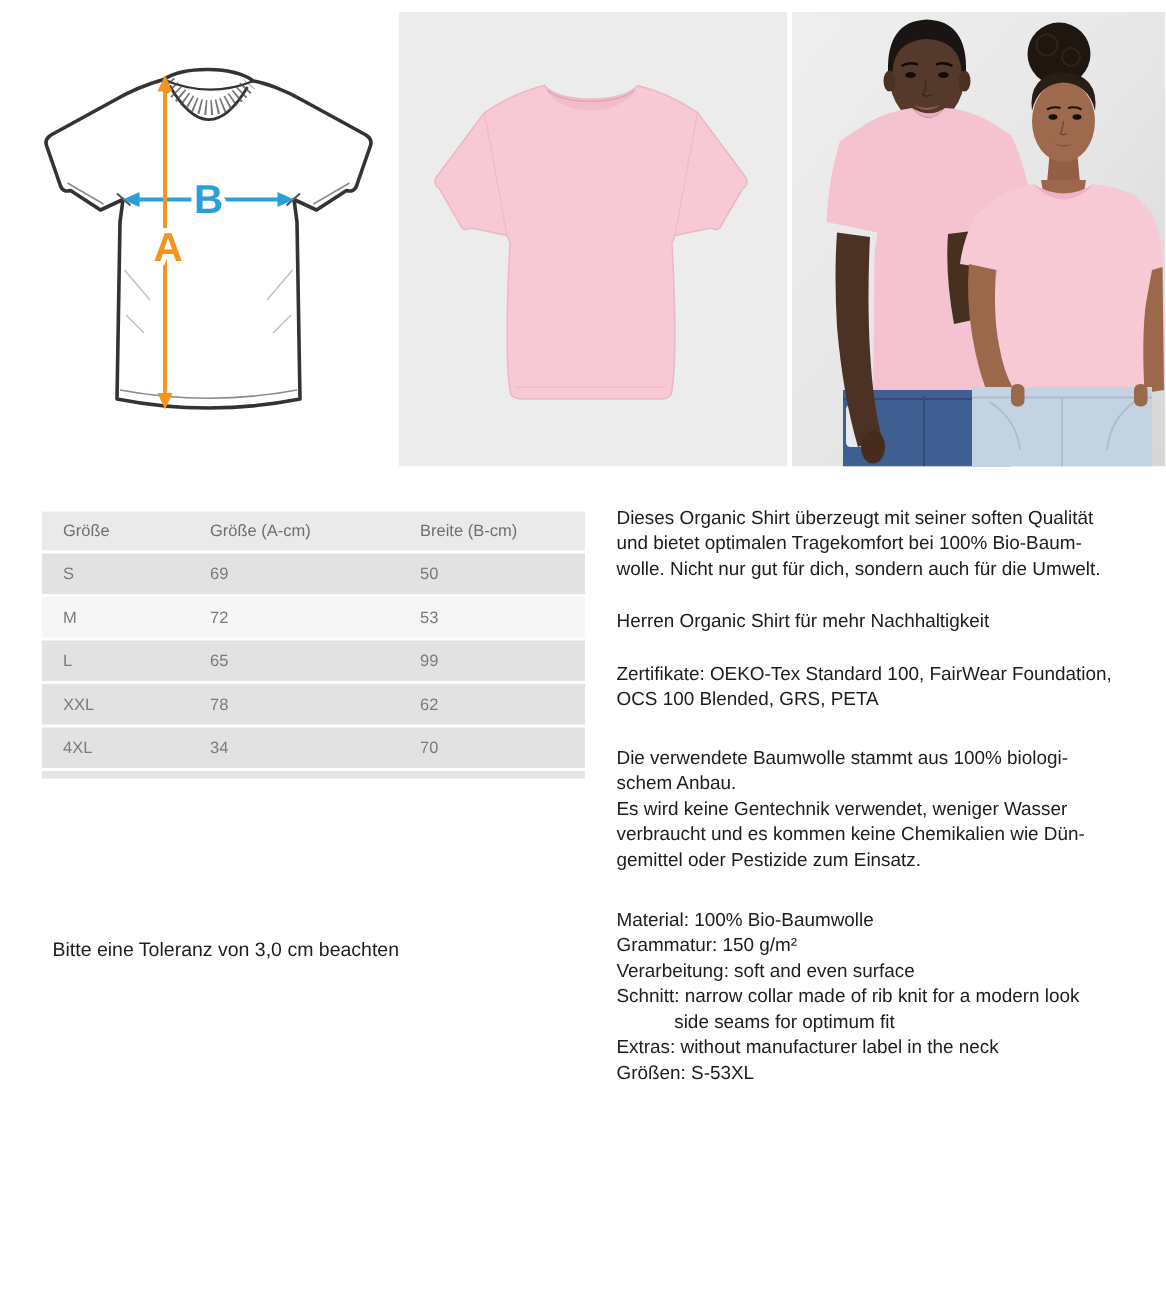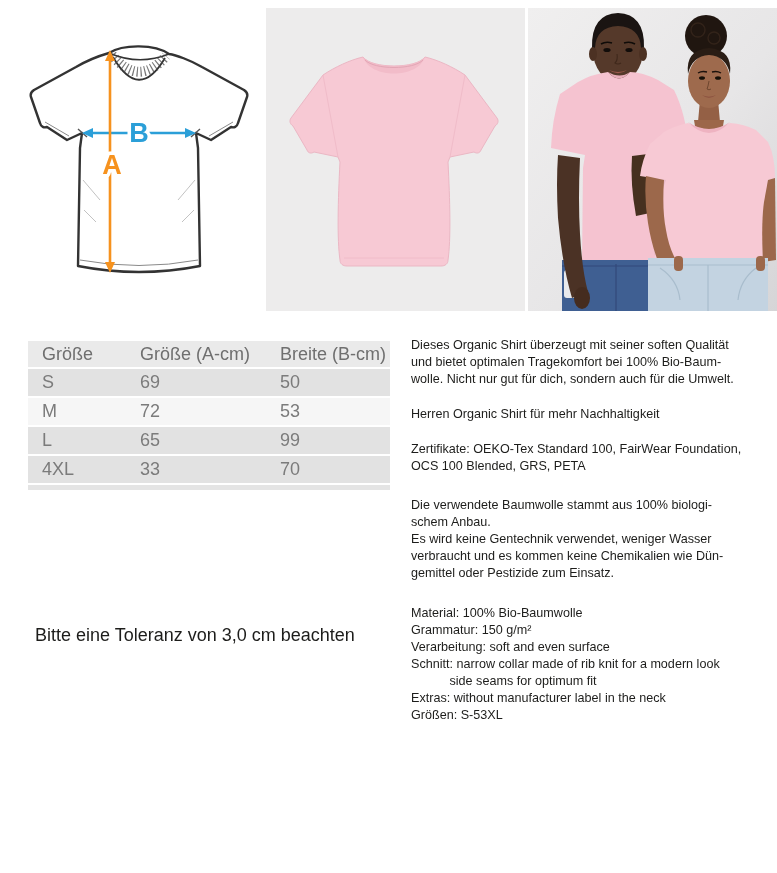--- a/index.html
+++ b/index.html
@@ -21,34 +21,34 @@
   .abs{position:absolute;}
   
   .diagram-box{left:20px;top:30px;width:230px;height:260px;}
   .product-photo{left:266px;top:8px;width:259px;height:303px;}
   .models-photo{left:528px;top:8px;width:249px;height:303px;}
   .diagram-box svg,.product-photo svg,.models-photo svg{display:block;width:100%;height:100%;}
   
   .table-wrap{left:28px;top:339px;width:362px;}
   table.size-table{
     border-collapse:separate;border-spacing:0 2px;width:362px;table-layout:fixed;
-    font-size:18px;color:var(--table-text);
+    font-size:11px;color:var(--table-text);
   }
   table.size-table th{
     background:var(--table-header-bg);font-weight:normal;text-align:left;
     height:24px;vertical-align:middle;color:#6F6F6F;
   }
   table.size-table td{height:25px;vertical-align:middle;}
   table.size-table tbody tr.row-gray td{background:var(--table-row-gray);}
   table.size-table tbody tr.row-light td{background:var(--table-row-light);}
   table.size-table th:first-child,table.size-table td:first-child{padding-left:14px;}
   table.size-table th:not(:first-child),table.size-table td:not(:first-child){padding-left:2px;}
   .table-bottom-strip{height:5px;background:#E4E4E4;width:362px;}
   
-  .tolerance-note{left:35px;top:625px;font-size:18px;color:var(--body-text);}
+  .tolerance-note{left:35px;top:625px;font-size:13px;color:var(--body-text);}
   
   .description{left:411px;top:337px;width:370px;font-size:12.6px;line-height:17px;color:var(--body-text);}
   .description p{margin:0;white-space:pre-line;}
   .description p.mb-s{margin-bottom:18px;}
   .description p.mb-m{margin-bottom:22px;}
   .description p.mb-l{margin-bottom:23px;}
   .measure-label{font-family:"Liberation Sans",sans-serif;font-weight:bold;font-size:27px;paint-order:stroke;stroke:#fff;stroke-width:7px;stroke-linejoin:round;text-anchor:middle;}
 </style>
 </head>
 <body>
@@ -206,22 +206,27 @@
           <td>M</td>
           <td>72</td>
           <td>53</td>
         </tr>
         <tr class="row-gray">
           <td>L</td>
           <td>65</td>
           <td>99</td>
         </tr>
         <tr class="row-gray">
+          <td>XXL</td>
+          <td>78</td>
+          <td>62</td>
+        </tr>
+        <tr class="row-gray">
           <td>4XL</td>
-          <td>33</td>
+          <td>34</td>
           <td>70</td>
         </tr>
       </tbody>
     </table>
     <div class="table-bottom-strip"></div>
   </div>
 
   <div class="abs tolerance-note">Bitte eine Toleranz von 3,0 cm beachten</div>
 
   <div class="abs description">

